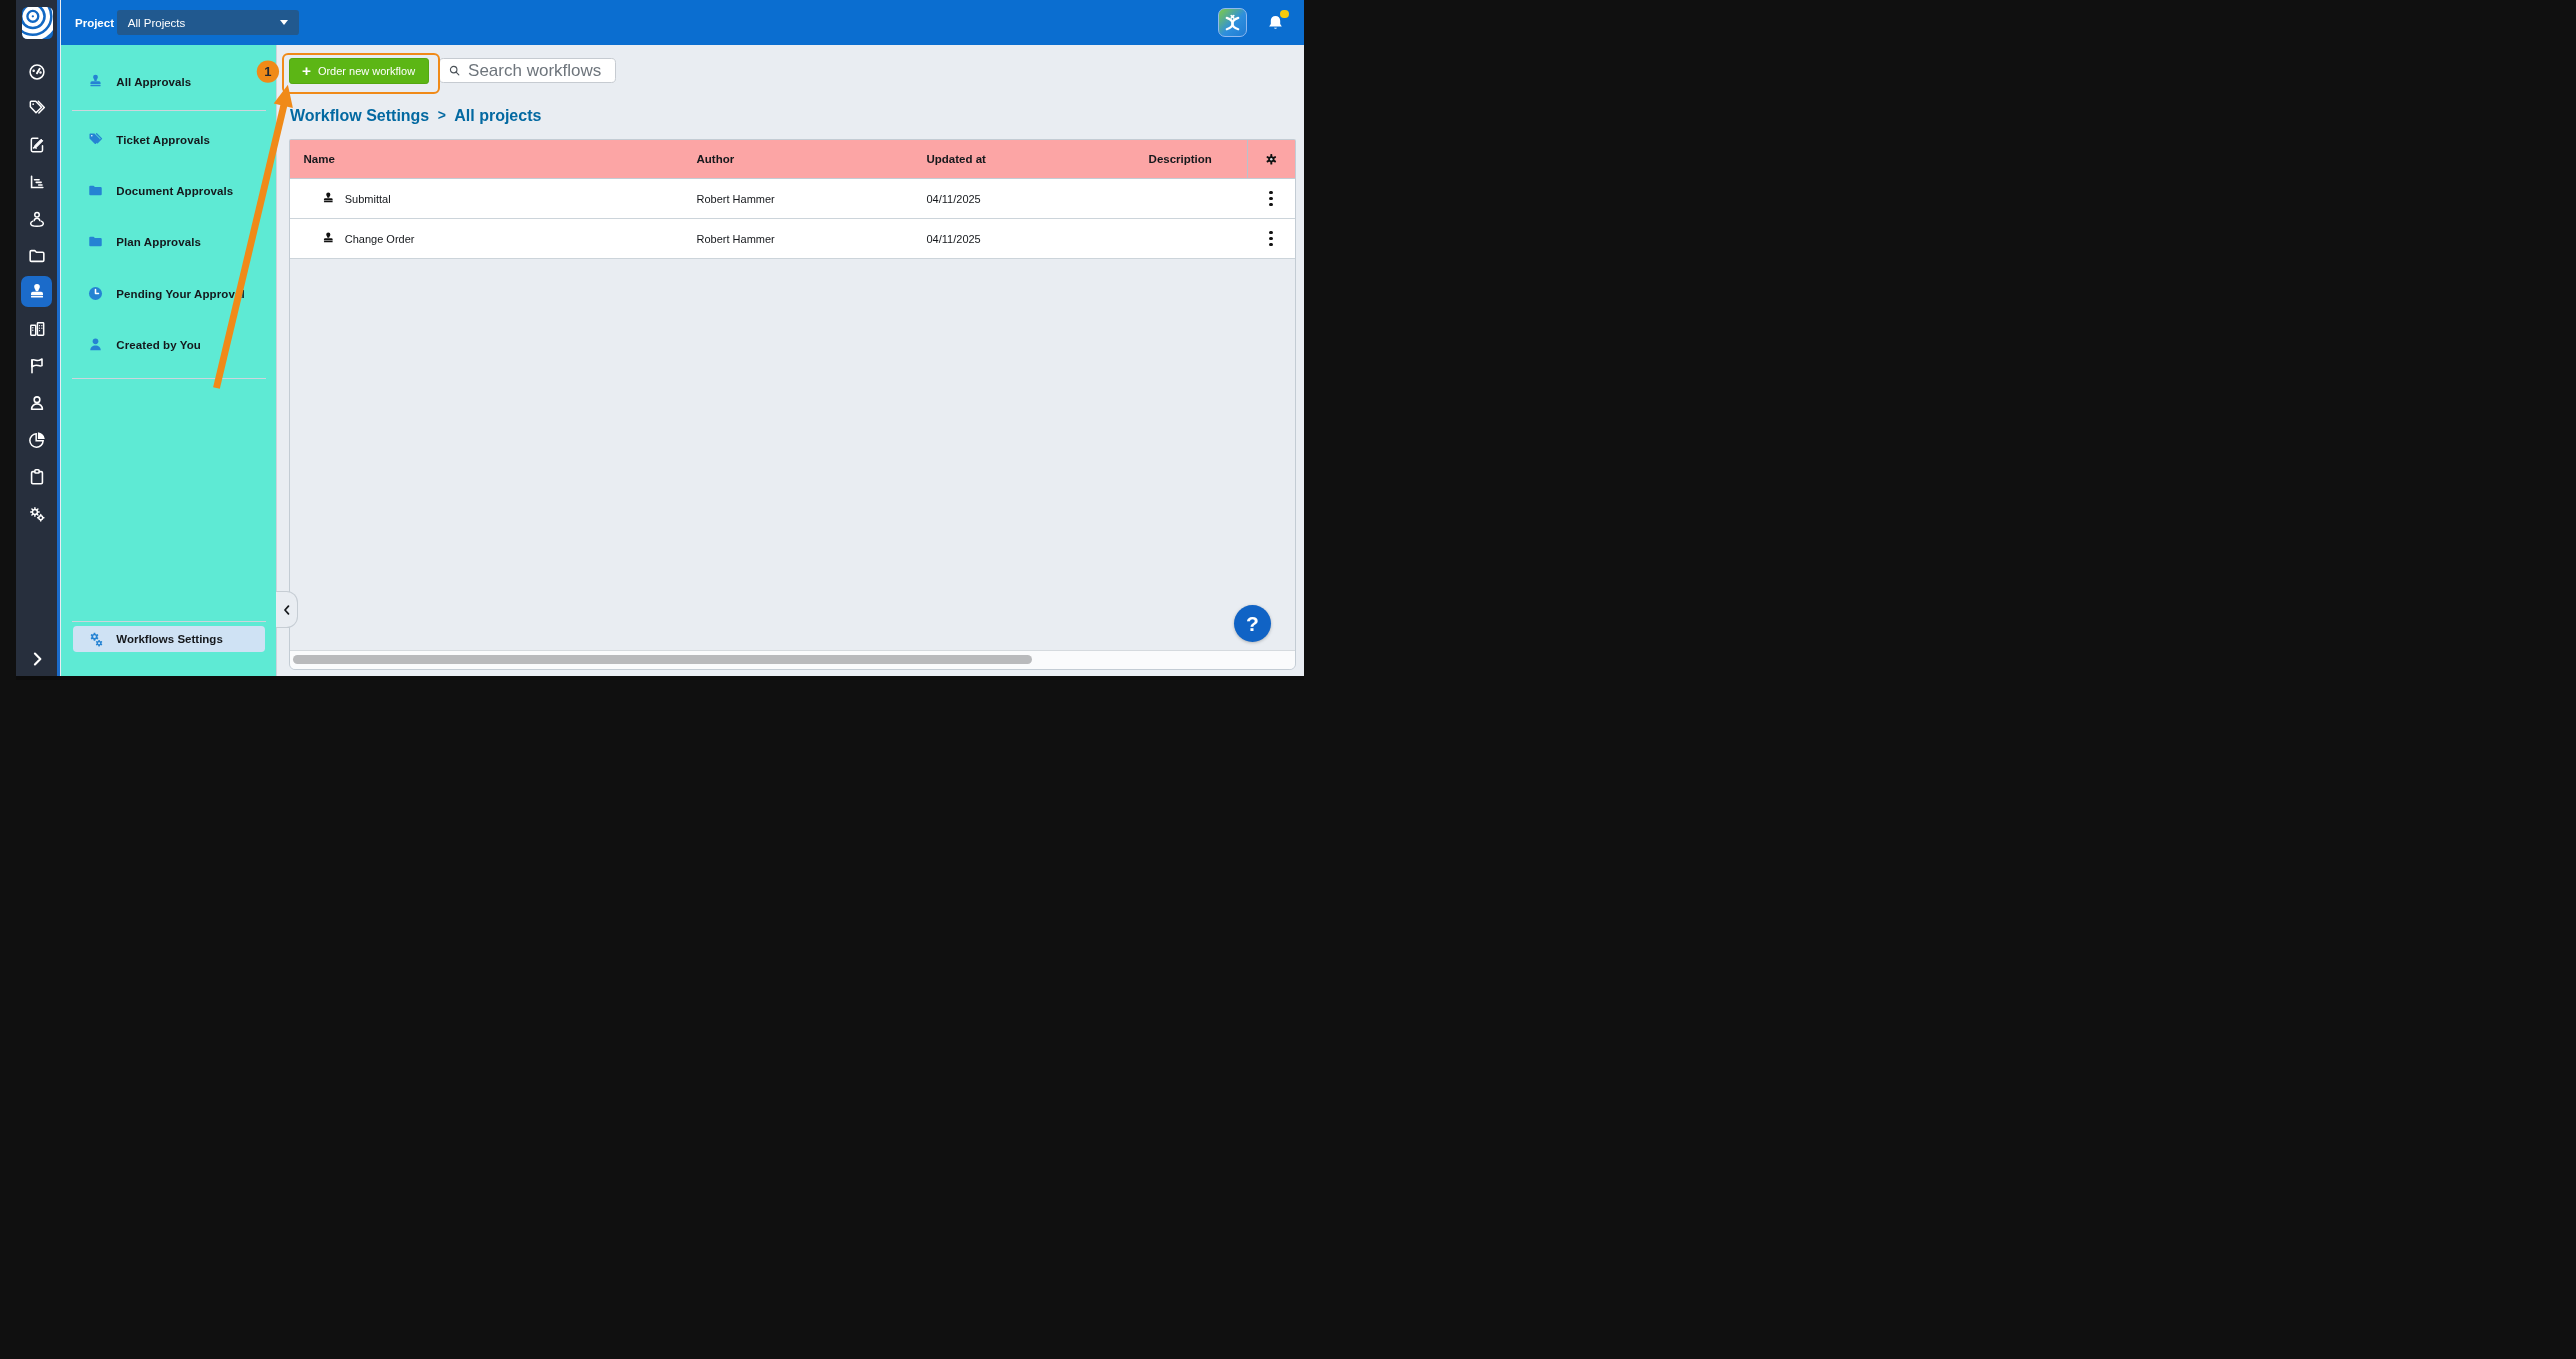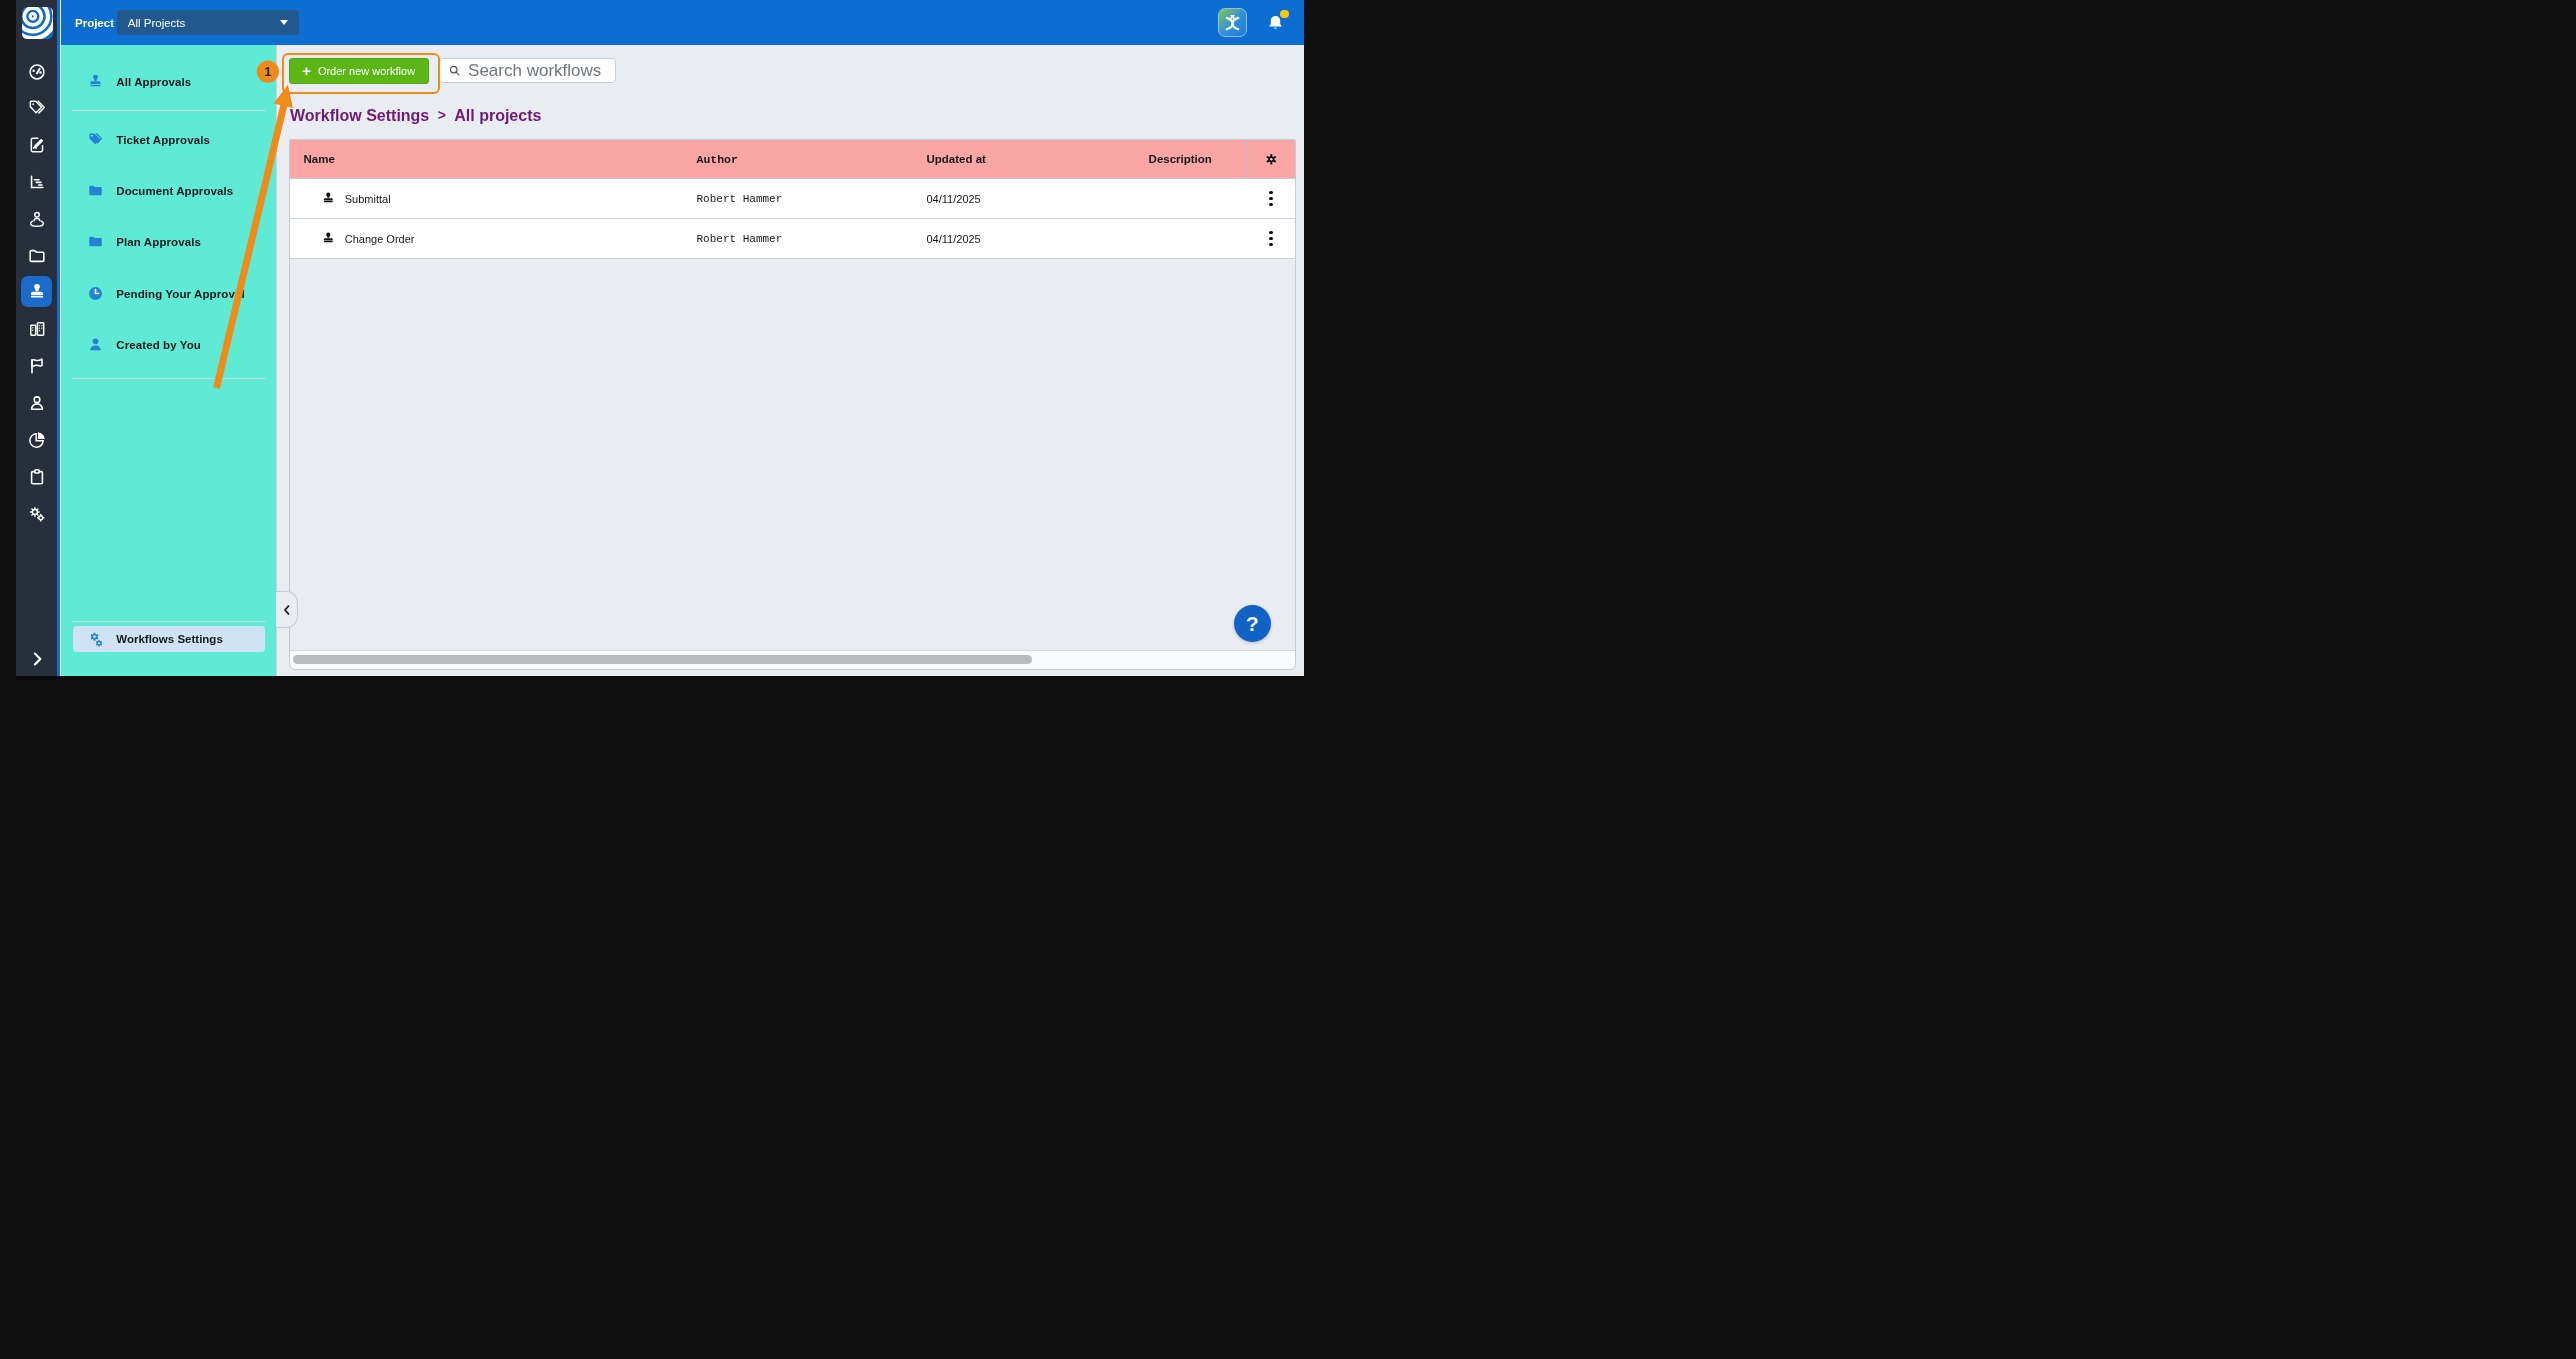--- a/index.html
+++ b/index.html
@@ -52,33 +52,33 @@
               font-family:"Liberation Sans",sans-serif;}
   .btn-create .plus{font-size:15.4px;font-weight:bold;line-height:1;margin-top:-1.5px;}
   .annot-box{position:absolute;left:4.6px;top:7.7px;width:154px;height:37px;border:2.7px solid #f08a18;
              border-radius:6.1px;pointer-events:none;z-index:20;}
   .search-box{position:absolute;left:162px;top:13px;width:177px;height:25px;background:#fff;
               border:0.8px solid #c6cbd1;border-radius:4.6px;display:flex;align-items:center;box-sizing:border-box;}
   .search-box svg{width:13px;height:13px;margin:0 5.4px 0 7.7px;flex:0 0 auto;}
   .search-box input{border:none;outline:none;background:transparent;font-size:17px;color:#333;
                     width:100%;font-family:"Liberation Sans",sans-serif;}
   .search-box input::placeholder{color:#6e757c;}
-  .breadcrumb{position:absolute;left:13px;top:62px;font-size:16px;font-weight:bold;color:#701a75;
+  .breadcrumb{position:absolute;left:13px;top:62px;font-size:16px;font-weight:bold;color:#0369a1;
               display:flex;align-items:flex-start;gap:8.4px;}
   .breadcrumb .sep{font-size:14px;font-weight:bold;}
   
   .viewport{position:absolute;left:11.5px;top:94px;width:1007px;height:531px;
             border:0.8px solid #c3ccd4;border-radius:1.5px 1.5px 6.1px 6.1px;box-sizing:border-box;}
   .thead{display:flex;height:38px;background:#fca5a5;border-bottom:0.8px solid #c3ccd4;
          align-items:center;font-size:11.5px;font-weight:bold;color:#15181c;}
   .trow{display:flex;height:39px;background:#fff;border-bottom:0.8px solid #ccd4da;
         align-items:center;font-size:11px;color:#15181c;cursor:pointer;}
   .col-name{flex:0 0 393px;display:flex;align-items:center;box-sizing:border-box;padding-left:14px;}
   .trow .col-name{padding-left:31.5px;}
-  .col-author{flex:0 0 230px;box-sizing:border-box;padding-left:14px;font-family:Liberation Mono, monospace;}
+  .col-author{flex:0 0 230px;box-sizing:border-box;padding-left:14px;}
   .col-updated{flex:0 0 230px;box-sizing:border-box;padding-left:14px;}
   .col-desc{flex:1 1 auto;box-sizing:border-box;padding-left:6.1px;}
   .col-gear{flex:0 0 47px;display:flex;align-items:center;justify-content:center;align-self:stretch;}
   .thead .col-gear{border-left:0.8px solid #b9c2cb;cursor:pointer;}
   .trow .col-name .stamp{width:14.6px;height:14.6px;margin-right:9.2px;display:flex;}
   .kebab{display:flex;flex-direction:column;gap:2.7px;cursor:pointer;padding:4.6px;}
   .kebab i{width:3.1px;height:3.1px;border-radius:50%;background:#111;}
   .scrolltrack{position:absolute;left:0;right:0;bottom:0;height:18.4px;background:#fafbfc;
                border-top:0.8px solid #d5dade;border-radius:0 0 5.4px 5.4px;}
   .scrollthumb{position:absolute;left:3.1px;top:4.6px;width:739px;height:8.4px;border-radius:4.6px;

